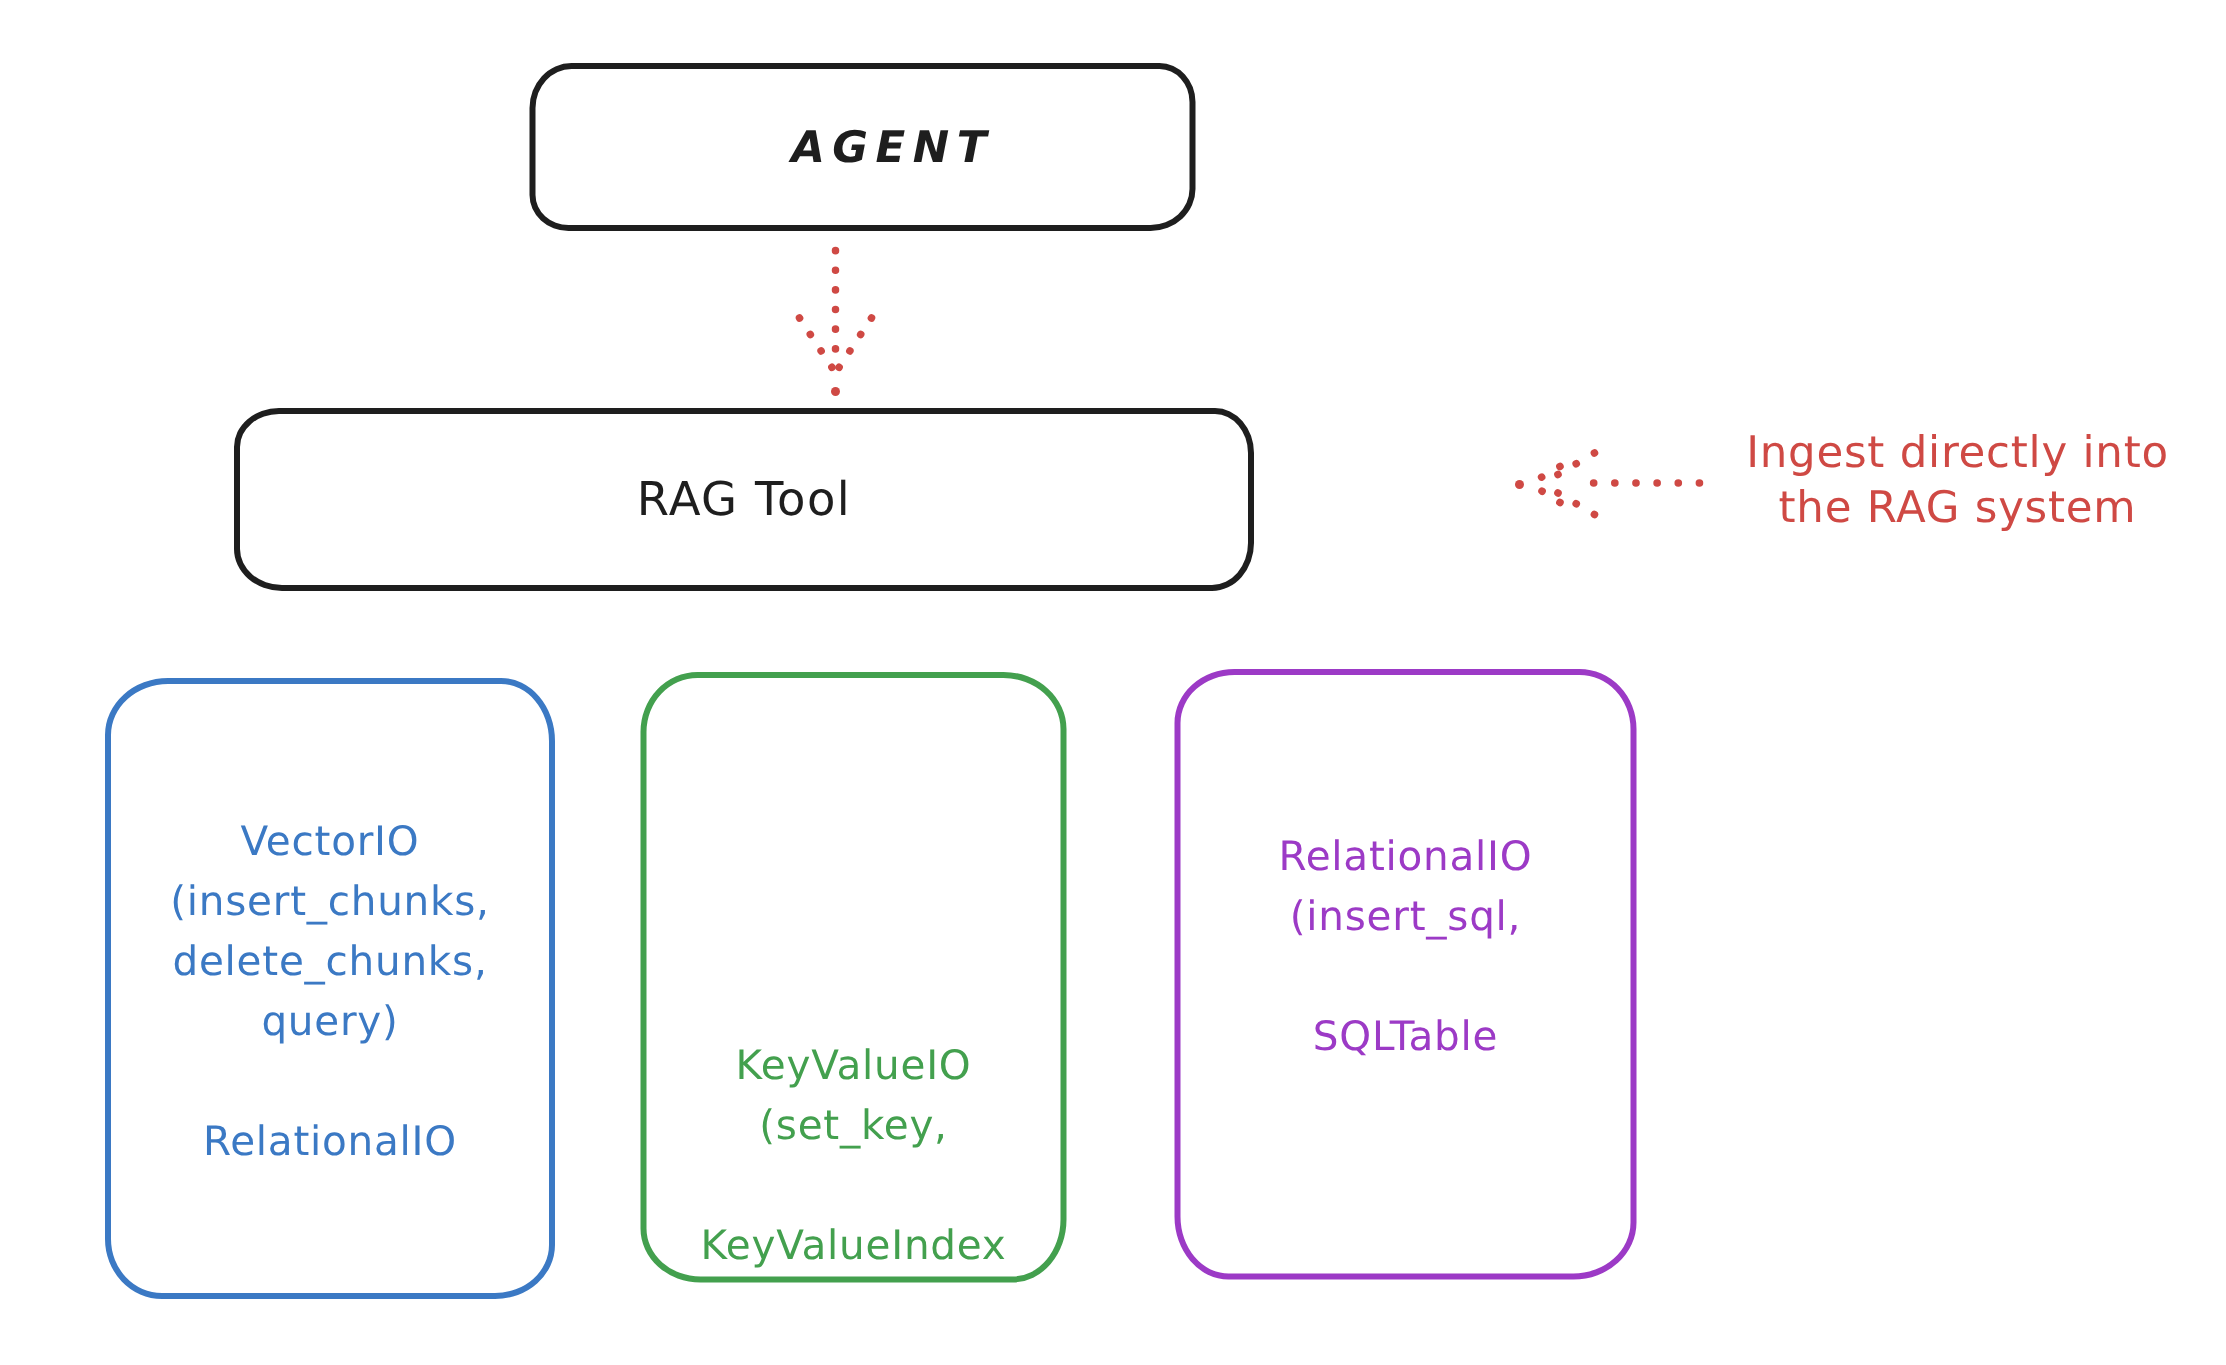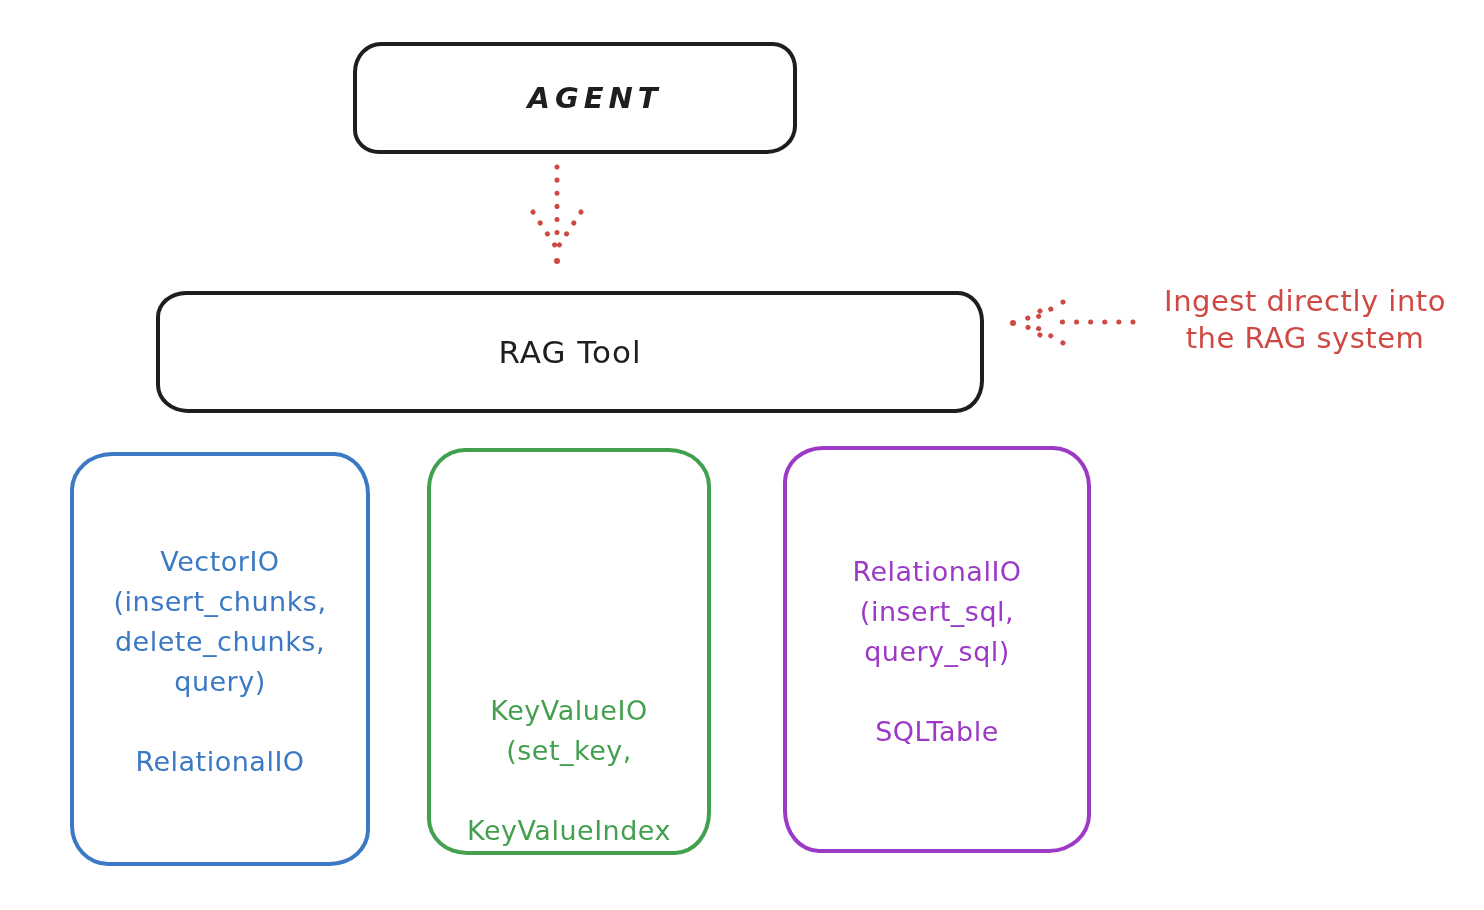--- a/index.html
+++ b/index.html
@@ -23,23 +23,22 @@
   .agent-box {
     left: 353px; top: 42px; width: 444px; height: 112px;
     border-radius: 28px 24px 30px 26px / 30px 26px 28px 24px;
     padding-left: 40px;
   }
   .agent-box .label {
     font-size: 29px; font-weight: bold; font-style: italic;
     letter-spacing: 5px; color: #1e1e1e;
   }
   .rag-box {
-    left: 156px; top: 272px; width: 828px; height: 122px;
+    left: 156px; top: 272px; width: 680px; height: 122px;
     border-radius: 30px 26px 28px 32px / 26px 30px 32px 28px;
-    margin-top: 19px;
   }
   .rag-box .label {
     font-size: 31px; color: #1e1e1e; letter-spacing: 1px;
   }
   .storage-box {
     position: absolute;
     background: #ffffff;
     border-width: 4px;
     border-style: solid;
     box-sizing: border-box;
@@ -135,17 +134,16 @@
 
   <div class="storage-box storage-green">
     <span class="line">KeyValueIO</span>
     <span class="line">(set_key,</span>
     <span class="index-label">KeyValueIndex</span>
   </div>
 
   <div class="storage-box storage-purple">
     <span class="line">RelationalIO</span>
     <span class="line">(insert_sql,</span>
-    <span class="line">query_sql)</span>
     <span class="index-label">SQLTable</span>
   </div>
 
 </div>
 
 </body></html>

